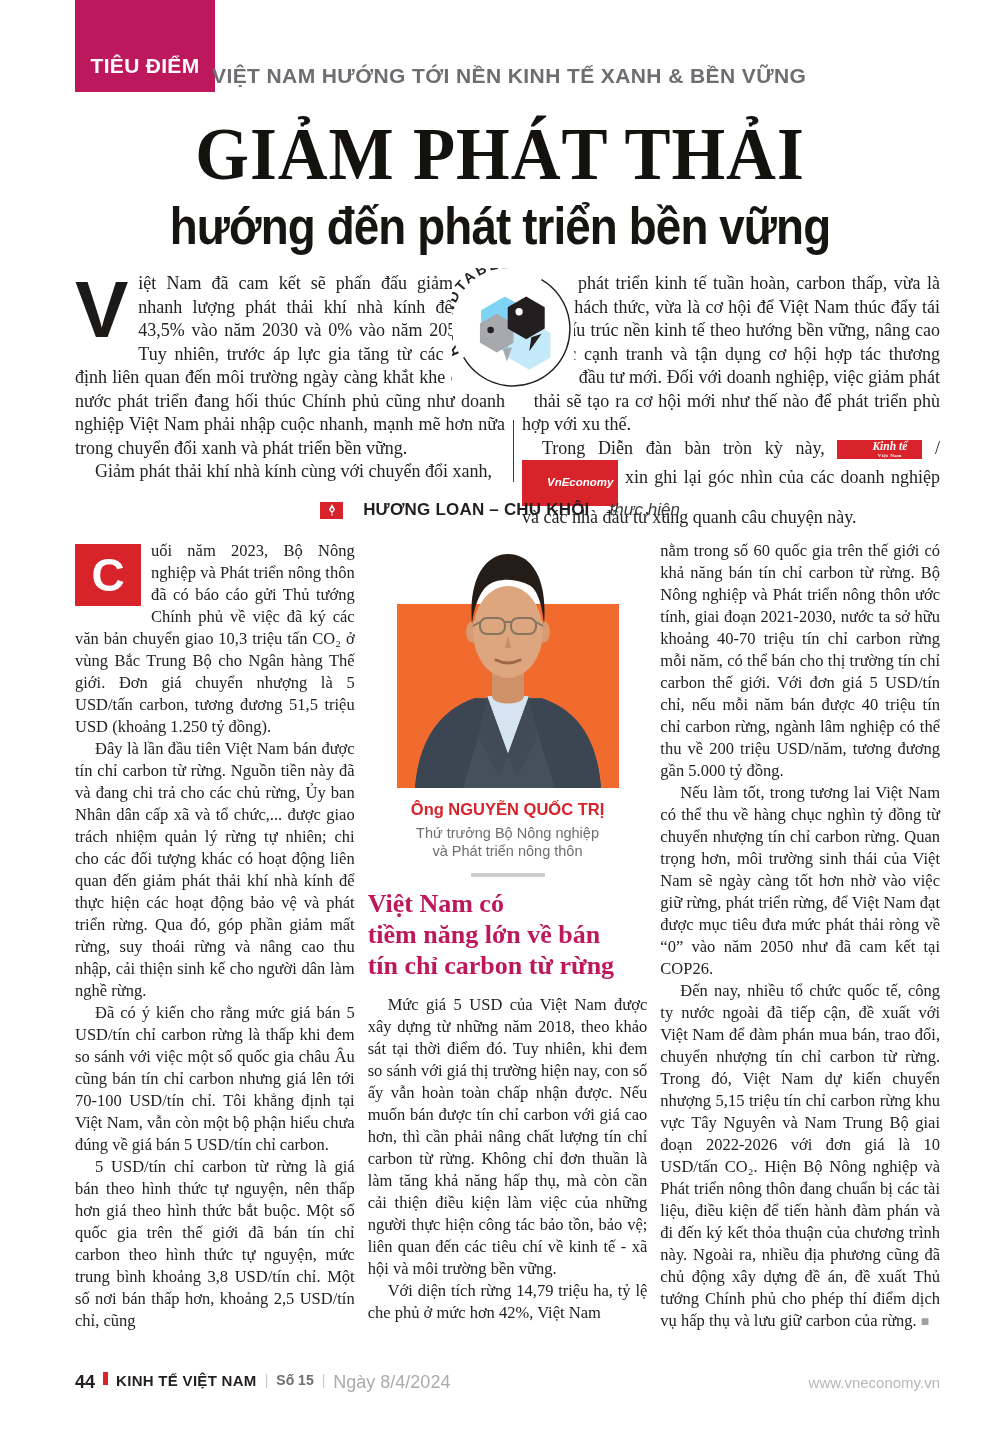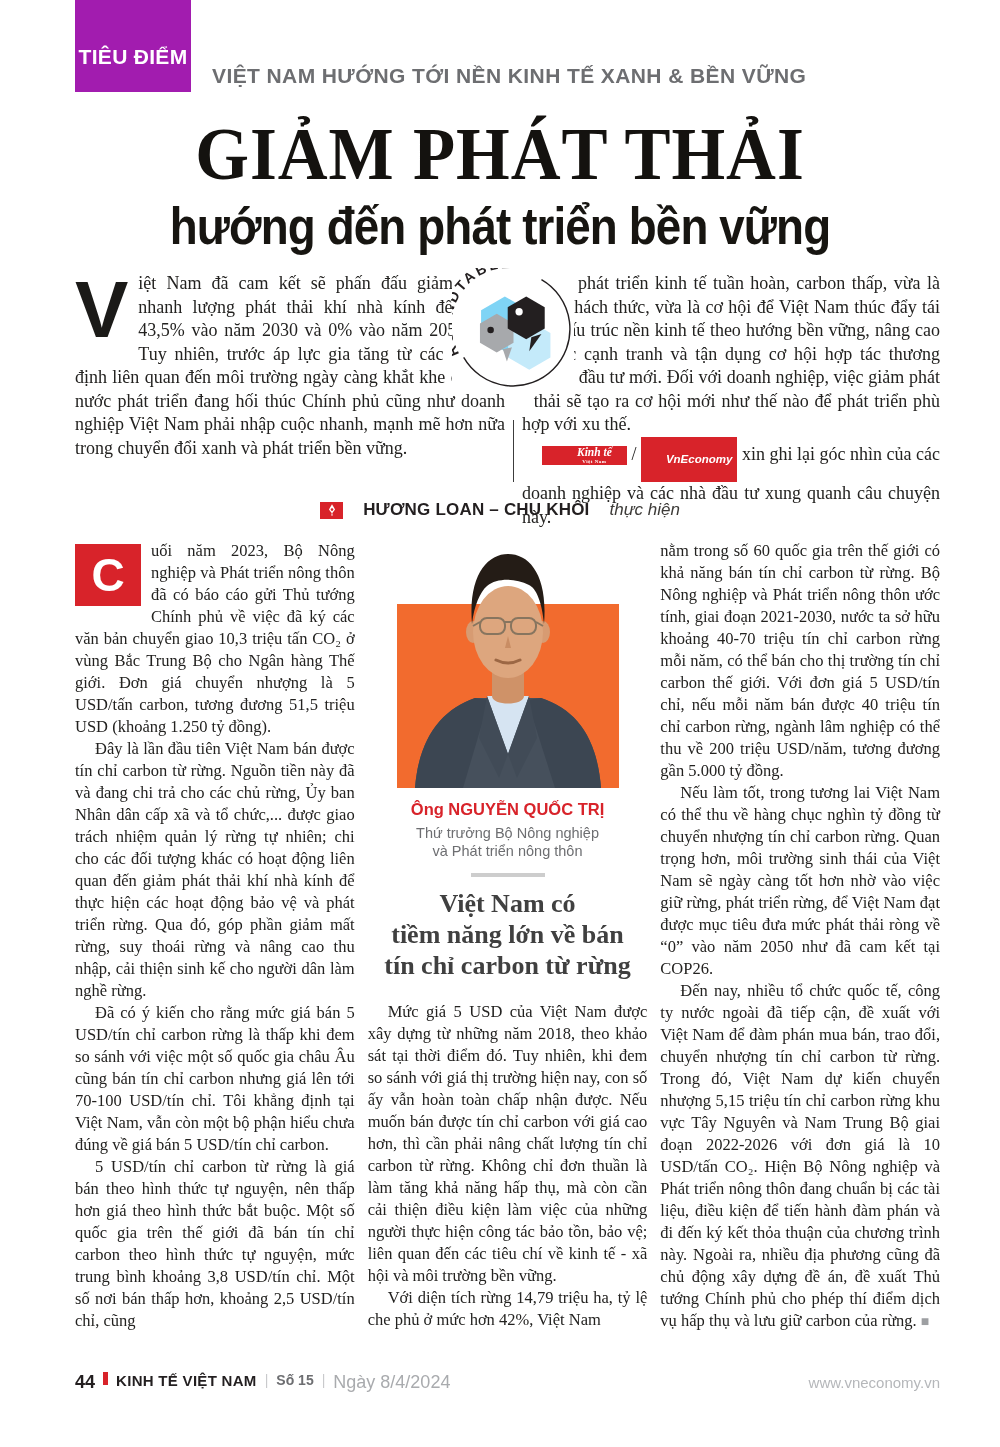--- a/index.html
+++ b/index.html
@@ -5,23 +5,23 @@
   * { margin:0; padding:0; box-sizing:border-box; }
   html,body { background:#e8e8e8; }
   .page {
     position:relative; width:1000px; height:1447px; margin:0 auto;
     background:#ffffff; overflow:hidden;
     font-family:"Liberation Serif","DejaVu Serif",serif; color:#1c1b19;
   }
 
   
   .kicker-box{
-    position:absolute; left:75px; top:0; width:116px; height:92px;
-    background:#a21caf; display:flex; align-items:flex-end; justify-content:center;
-    padding-bottom:23px;
+    position:absolute; left:75px; top:0; width:140px; height:92px;
+    background:#be185d; display:flex; align-items:flex-end; justify-content:center;
+    padding-bottom:14px;
   }
   .kicker-box span{
     color:#fff; font-family:"Liberation Sans","DejaVu Sans",sans-serif;
     font-weight:bold; font-size:21px; letter-spacing:.3px;
   }
   .section-title{
     position:absolute; left:212px; top:64px;
     font-family:"Liberation Sans","DejaVu Sans",sans-serif; font-weight:bold;
     font-size:21px; color:#6d6e71; letter-spacing:.4px;
   }
@@ -97,23 +97,23 @@
   .caption-name{
     margin-top:10px; text-align:center; color:#d8232a; font-weight:bold;
     font-family:"Liberation Sans","DejaVu Sans",sans-serif; font-size:16.5px;
   }
   .caption-role{
     margin-top:4px; text-align:center; color:#6d6e71; font-size:14.5px; line-height:18px;
     font-family:"Liberation Sans","DejaVu Sans",sans-serif; white-space:pre-line;
   }
   .quote-divider{ width:74px; height:4px; background:#cdcdcd; margin:13px auto 11px; }
   .pullquote{
-    text-align:center; font-weight:bold; font-size:26px; line-height:31px;
-    font-family:"Liberation Serif","DejaVu Serif",serif; color:#404040;
-    white-space:pre-line; margin-bottom:20px;
+    font-weight:bold; font-size:26px; line-height:31px;
+    font-family:"Liberation Serif","DejaVu Serif",serif; color:#be185d;
+    white-space:pre-line; margin-bottom:13px;
   }
   .endmark{ color:#9d9fa2; font-size:14px; }
 
   
   .footer{ position:absolute; left:75px; right:60px; top:1372px; height:24px;
     font-family:"Liberation Sans","DejaVu Sans",sans-serif; }
   .footer-left{ position:absolute; left:0; top:0; display:flex; align-items:flex-start; gap:8px; }
   .footer .pagenum{ font-weight:bold; font-size:18px; color:#231f20; }
   .footer .red-tick{ display:inline-block; width:5px; height:13px; background:#d8232a; }
   .footer .pub{ font-weight:bold; font-size:15px; color:#231f20; letter-spacing:.3px; }
@@ -135,27 +135,31 @@
   <div class="headline1">GIẢM PHÁT THẢI</div>
   <div class="headline2">hướng đến phát triển bền vững</div>
 
   <div class="intro">
     <div class="intro-col intro-left">
       <p>
         <span class="dropcap-v">V</span>
         <span class="wrap-spacer-left"></span>
         <span>iệt Nam đã cam kết sẽ phấn đấu giảm nhanh lượng phát thải khí nhà kính đến 43,5% vào năm 2030 và 0% vào năm 2050. Tuy nhiên, trước áp lực gia tăng từ các quy định liên quan đến môi trường ngày càng khắt khe của các nước phát triển đang hối thúc Chính phủ cũng như doanh nghiệp Việt Nam phải nhập cuộc nhanh, mạnh mẽ hơn nữa trong chuyển đổi xanh và phát triển bền vững.</span>
       </p>
+      <p class="indent">
+        <span>Giảm phát thải khí nhà kính cùng với chuyển đổi xanh,</span>
+      </p>
     </div>
     <div class="intro-col intro-right">
       <p>
         <span class="wrap-spacer-right"></span>
         <span>phát triển kinh tế tuần hoàn, carbon thấp, vừa là thách thức, vừa là cơ hội để Việt Nam thúc đẩy tái cấu trúc nền kinh tế theo hướng bền vững, nâng cao sức cạnh tranh và tận dụng cơ hội hợp tác thương mại, đầu tư mới. Đối với doanh nghiệp, việc giảm phát thải sẽ tạo ra cơ hội mới như thế nào để phát triển phù hợp với xu thế.</span>
       </p>
       <p class="indent">
+        <span>Trong Diễn đàn bàn tròn kỳ này,</span>
         <span class="badge badge-kinhte"><span class="kt1">Kinh tế</span><span class="kt2">Việt Nam</span></span>
         <span>/</span>
         <span class="badge badge-vne">VnEconomy</span>
         <span>xin ghi lại góc nhìn của các doanh nghiệp và các nhà đầu tư xung quanh câu chuyện này.</span>
       </p>
     </div>
   </div>
 
   <div class="roundtable">
     <svg class="rt-svg" viewBox="0 0 120 120">

